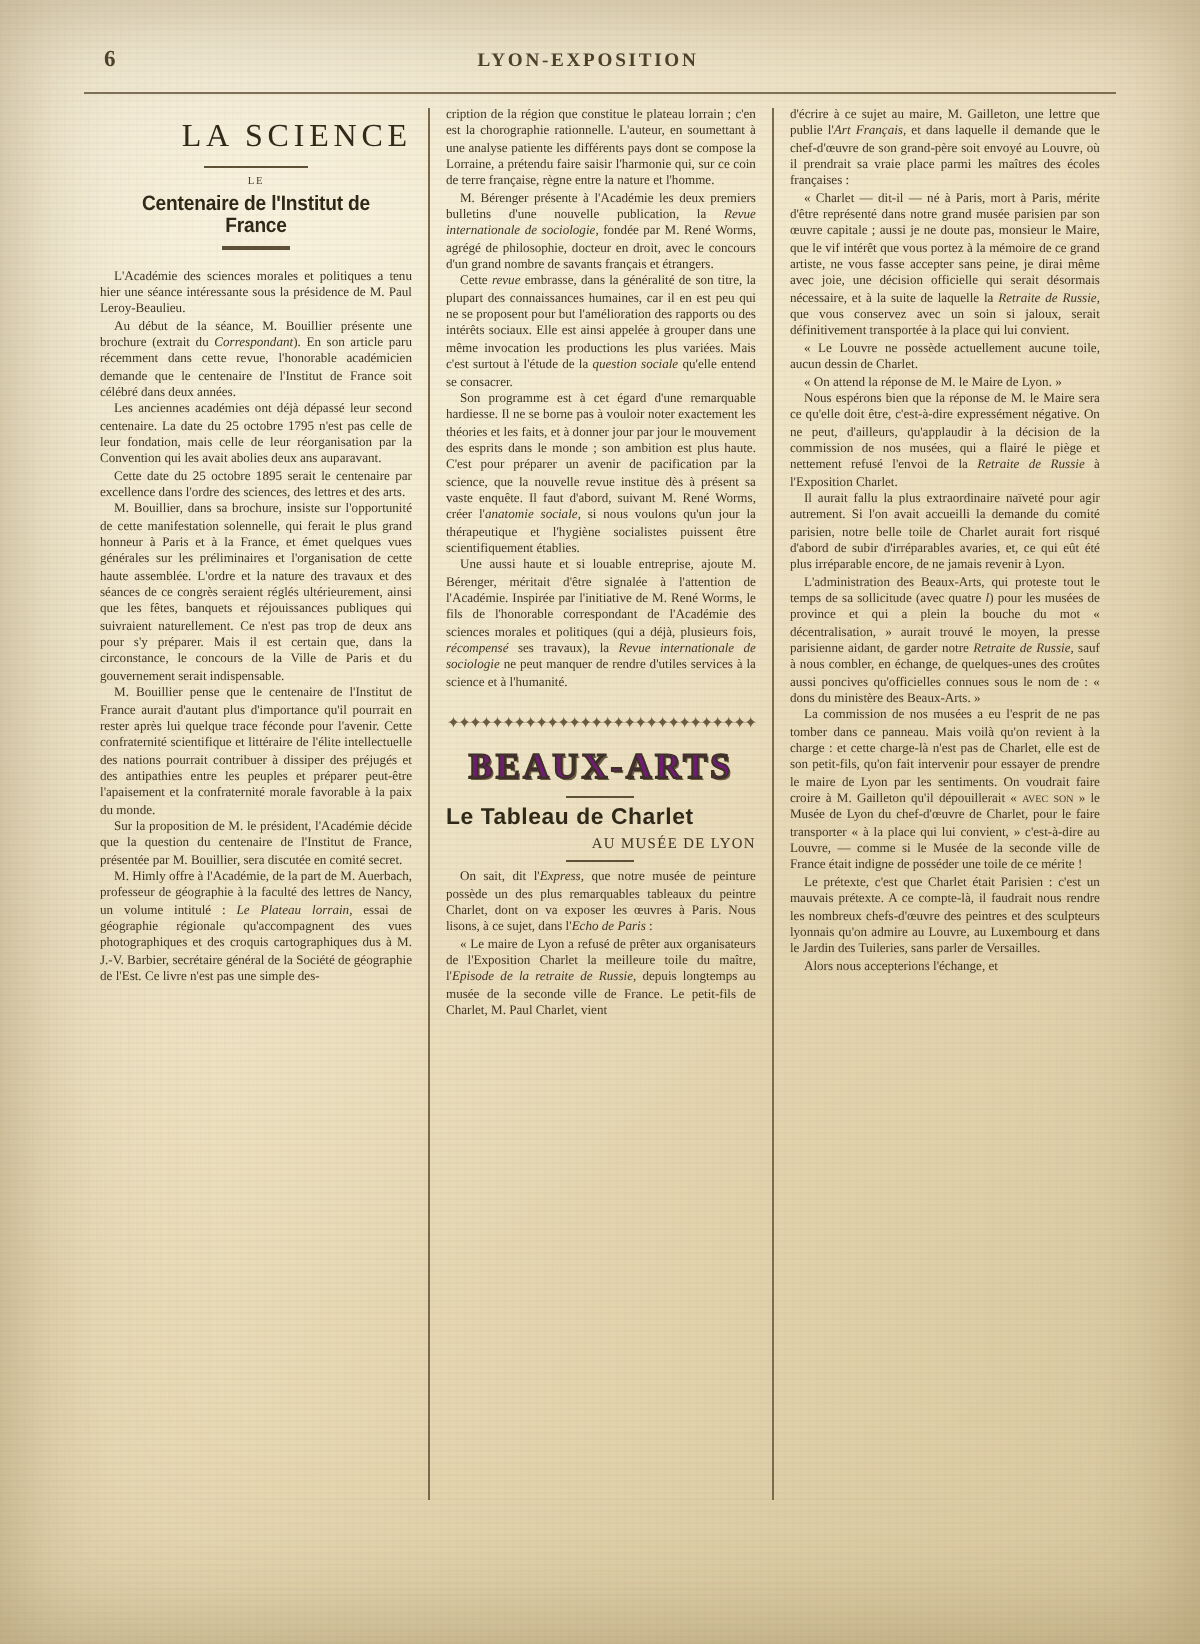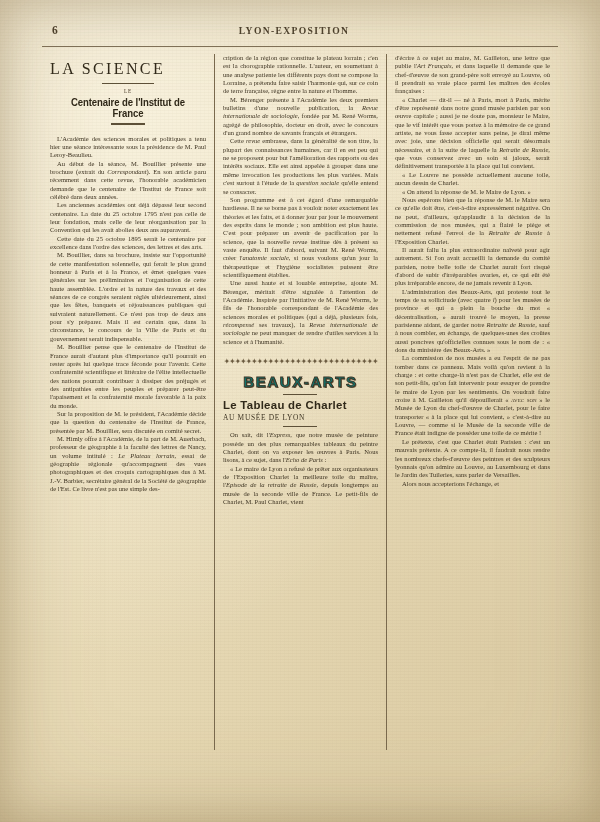--- a/index.html
+++ b/index.html
@@ -55,21 +55,21 @@
     text-indent:7px;
     hyphens:auto;
     -webkit-hyphens:auto;
     color:#3d3322;
   }
   p.noind { text-indent:0; }
   em { font-style:italic; }
   .sc { font-variant:small-caps; }
   
   .head-science {
-    text-align:left;
+    text-align:right;
     font-size:16px;
     letter-spacing:2.4px;
     margin:6px 0 0;
     color:#2f2819;
   }
   .hr-short {
     width:52px; height:1.4px; background:#5d5038;
     margin:5px auto 4px;
   }
   .hr-tiny {
@@ -97,40 +97,40 @@
     height:8px;
     text-align:center;
     font-size:8px;
     letter-spacing:-1.2px;
     color:#6b5b40;
     overflow:hidden;
     white-space:nowrap;
   }
   .head-beaux {
     text-align:center;
-    font-family:Liberation Sans, sans-serif;
-    font-size:15px;
+    font-family:Liberation Serif, serif;
+    font-size:18px;
     font-weight:bold;
     letter-spacing:1.6px;
-    color:#0f766e;
+    color:#701a75;
     -webkit-text-stroke:0.9px #3a3124;
     text-shadow:1px 1px 0 #6b5b40;
     margin:2px 0 4px;
   }
   .head-tableau {
     text-align:left;
     font-family:"Liberation Sans", sans-serif;
     font-size:11.4px;
     font-weight:bold;
     letter-spacing:.3px;
     margin:3px 0 2px;
     color:#2f2819;
   }
   .sub-musee {
-    text-align:left;
+    text-align:right;
     font-size:7.4px;
     letter-spacing:.7px;
     margin:1px 0 2px;
     color:#3d3322;
   }
   .grain {
     position:absolute; inset:0; pointer-events:none;
     opacity:.16;
     background-image:
       repeating-linear-gradient(0deg, rgba(120,100,70,.22) 0 1px, rgba(0,0,0,0) 1px 3px),

